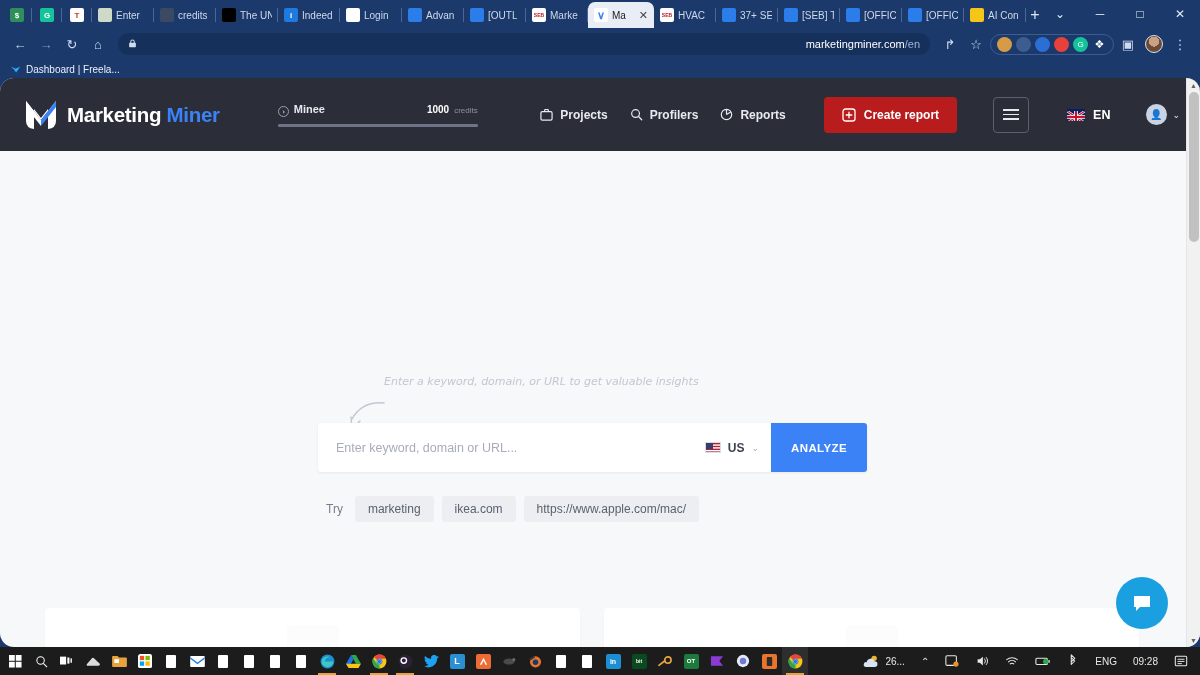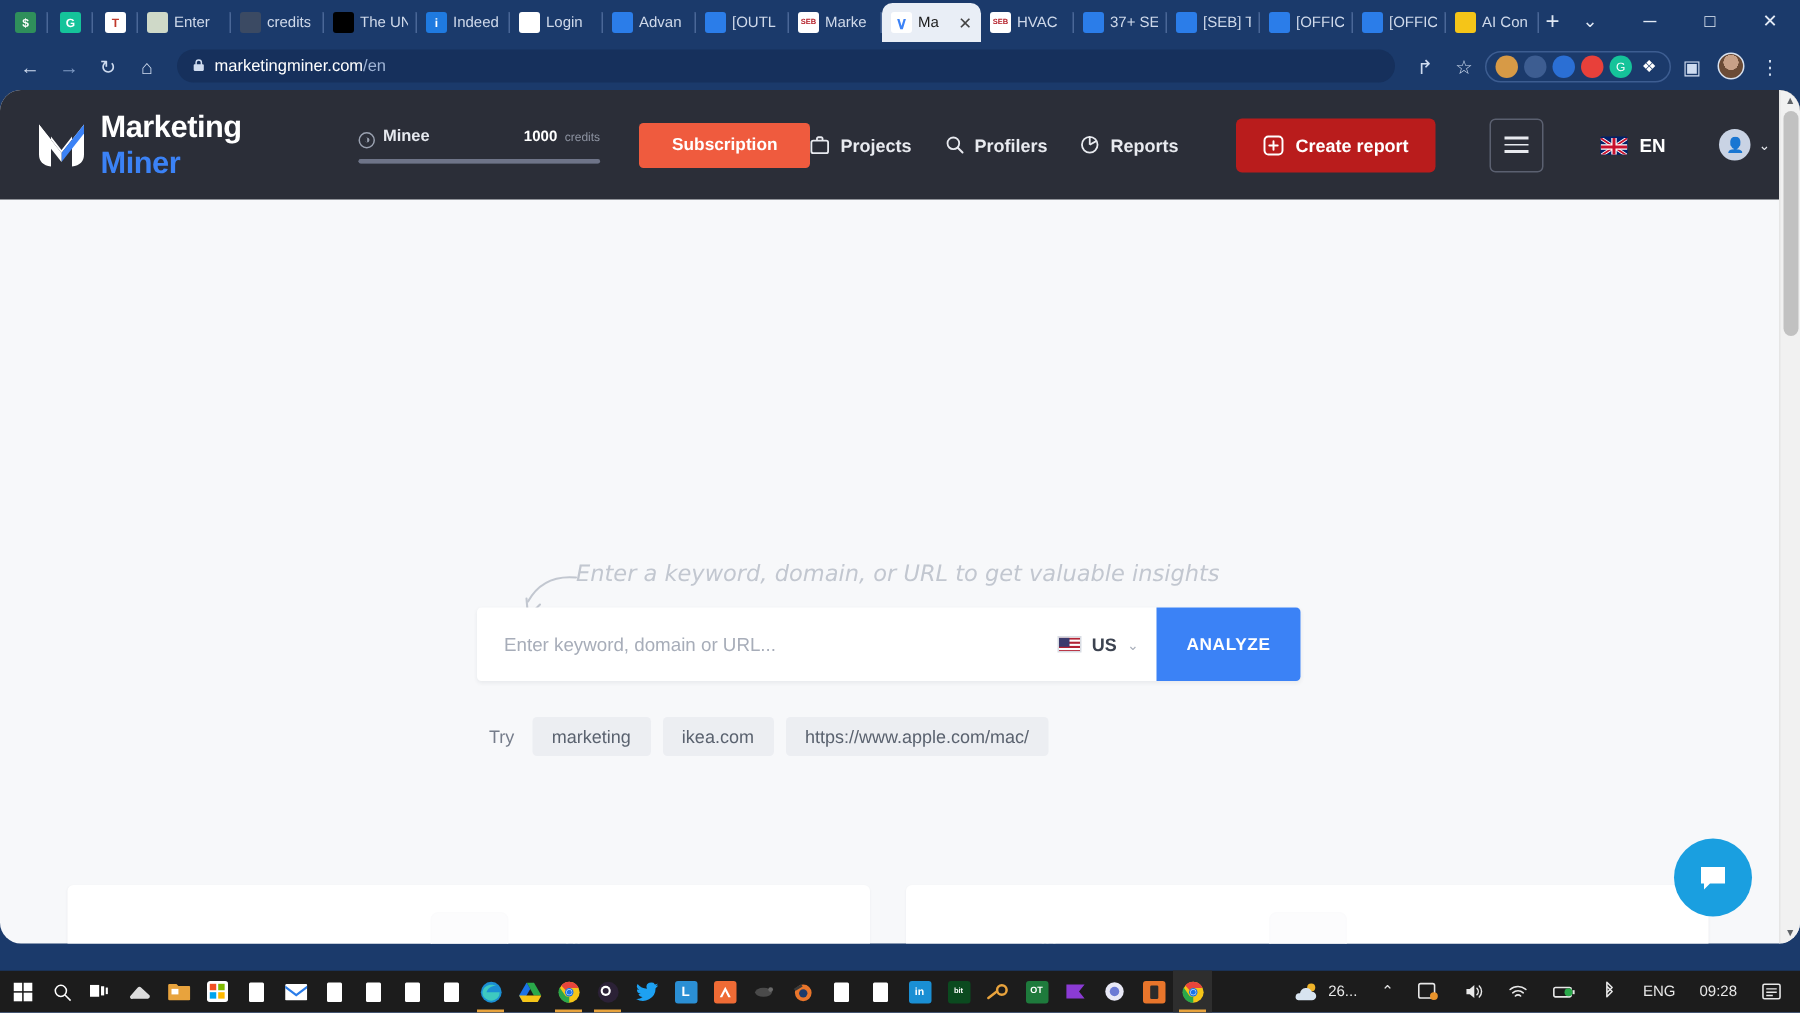--- a/index.html
+++ b/index.html
@@ -51,21 +51,21 @@
   
   .toolbar { height: 32px; display: flex; align-items: center; gap: 2px; padding: 0 8px; background:#1b3a6b; }
   .tb-btn {
     width: 24px; height: 24px; display: flex; align-items: center;
     justify-content: center; color: #cfdcf0; font-size: 13px; border-radius: 50%;
   }
   .tb-btn.dim { color: #7f9ac4; }
   .omnibox {
     flex: 1; height: 22px; background: #16305c; border-radius: 11px;
     display: flex; align-items: center; gap: 6px; padding: 0 10px;
-    margin: 0 6px; font-size: 11px; color: #e8eef8; max-width: 880px;
+    margin: 0 6px; font-size: 11px; color: #e8eef8; max-width: 880px; justify-content: space-between;
   }
   .omnibox .lock { font-size: 8px; color: #cfdcf0; }
   .url-host { color: #ffffff; }
   .url-path { color: #9fb4d6; }
   .tb-right { display: flex; align-items: center; gap: 2px; margin-left: auto; }
   .ext-pill {
     display: flex; align-items: center; gap: 4px; padding: 2px 6px;
     border: 1px solid #3d5d91; border-radius: 11px;
   }
   .ext {
@@ -148,21 +148,21 @@
     font-size: 10px; color: #4b5566;
   }
   .user-chev { color: #e8eaef; font-size: 9px; }
 
   
   .hero { position: relative; height: 312px; }
   .hint {
     position: absolute; color: #c2c7d0; font-style: italic;
     font-family: "DejaVu Sans", sans-serif; white-space: nowrap;
   }
-  .hint-top { left: 384px; top: 240px; font-size: 15px; }
+  .hint-top { left: 384px; top: 224px; font-size: 11px; }
 
   .searchwrap {
     position: absolute; left: 318px; top: 272px; width: 549px; height: 49px;
     background: #ffffff; border-radius: 3px; display: flex; align-items: center;
     box-shadow: 0 1px 3px rgba(30,40,60,0.07);
   }
   .search-input {
     flex: 1; border: none; outline: none; height: 100%;
     padding: 0 18px; font-size: 12.5px; color: #3c4350;
     font-family: "Liberation Sans", sans-serif; background: transparent;
@@ -392,20 +392,30 @@
           <span class="ext" style="background: transparent; border-radius: 50%; color: rgb(255, 255, 255); font-size: 11px;">❖</span>
         </div>
       <div class="tb-btn">▣</div>
       <div class="tb-btn">
           <span class="avatar-btn"></span>
         </div>
       <div class="tb-btn">⋮</div>
     </div>
   </div>
 
+  <div class="bookmarks">
+    <div class="bm">
+      <span class="bm-fav">
+        <svg width="11" height="11" viewBox="0 0 12 12">
+            <path d="M1 3l5 2-1.2 1.3L1 3zm3.6 3.6L6 5.3l5 -2.3 -4.3 6.4 -1-1.6z" fill="#29b2fe"></path>
+          </svg>
+      </span>
+      <span>Dashboard | Freela...</span>
+    </div>
+  </div>
 
   <div class="viewport">
 
     <div class="site-header">
       <div class="logo">
         <span class="logo-mark">
           <svg width="34" height="32" viewBox="0 0 34 32">
             <path d="M2 2 L2 22 Q2 29 10 30 L10 10 L17 19 L24 10 L24 30 Q32 29 32 22 L32 2 L17 21 Z" fill="#ffffff"></path>
             <path d="M17 21 L32 2 L32 8 L17 27 Z" fill="#3b82f6"></path>
             <path d="M2 2 L17 21 L17 27 L2 8 Z" fill="#ffffff"></path>
@@ -419,21 +429,20 @@
           <span class="credits-coin">◑</span>
           <span class="credits-name">Minee</span>
           <span class="credits-num">1000</span>
           <span class="credits-unit">credits</span>
         </div>
         <div class="credits-bar">
           <div class="credits-fill" id="credits-fill" style="background: rgb(110, 116, 136); height: 100%; border-radius: 2px; width: 100%;"></div>
         </div>
       </div>
 
-      <button class="subscribe">Subscription</button>
 
       <div class="nav">
         <div class="nav-item">
           <svg width="13" height="13" viewBox="0 0 14 14">
               <rect x="1" y="4" width="12" height="9" rx="1.4" fill="none" stroke="#e8eaef" stroke-width="1.3"></rect>
               <path d="M5 4V2.6A1 1 0 016 1.6h2a1 1 0 011 1V4" fill="none" stroke="#e8eaef" stroke-width="1.3"></path>
             </svg>
           <span>Projects</span>
         </div>
         <div class="nav-item">

